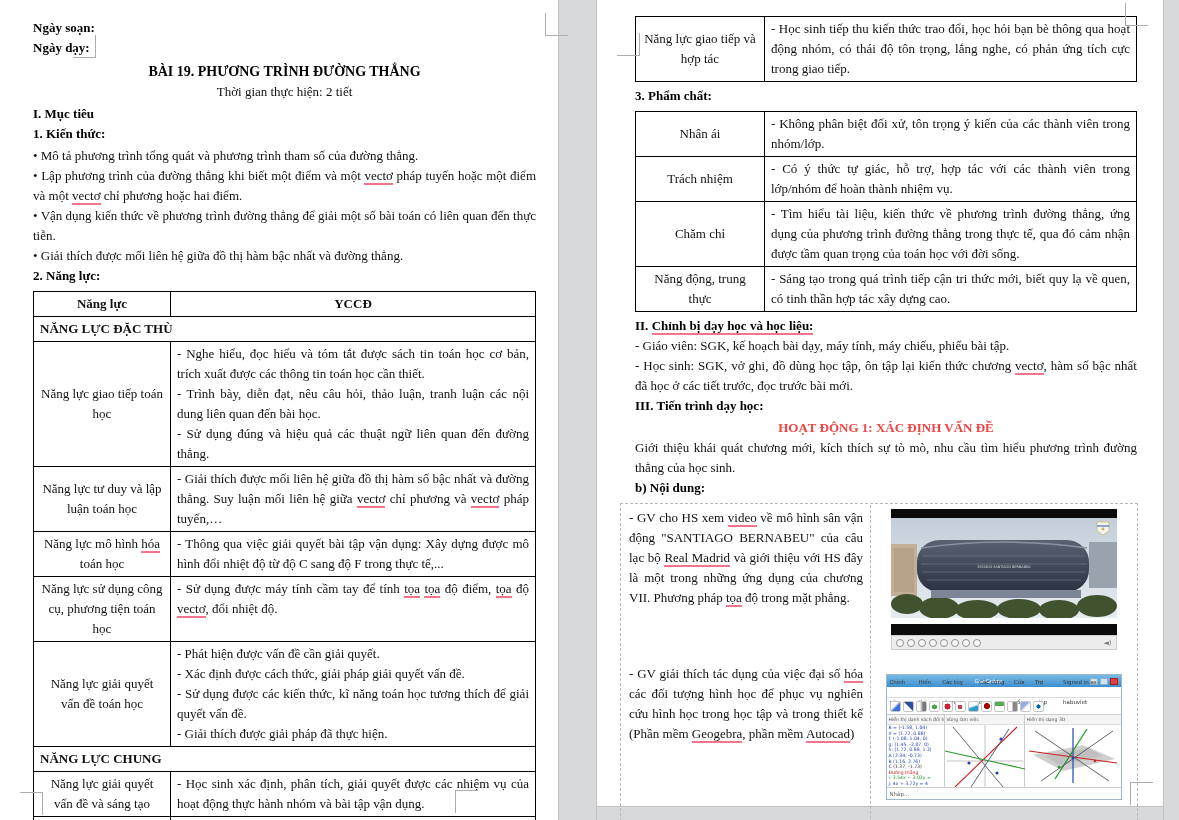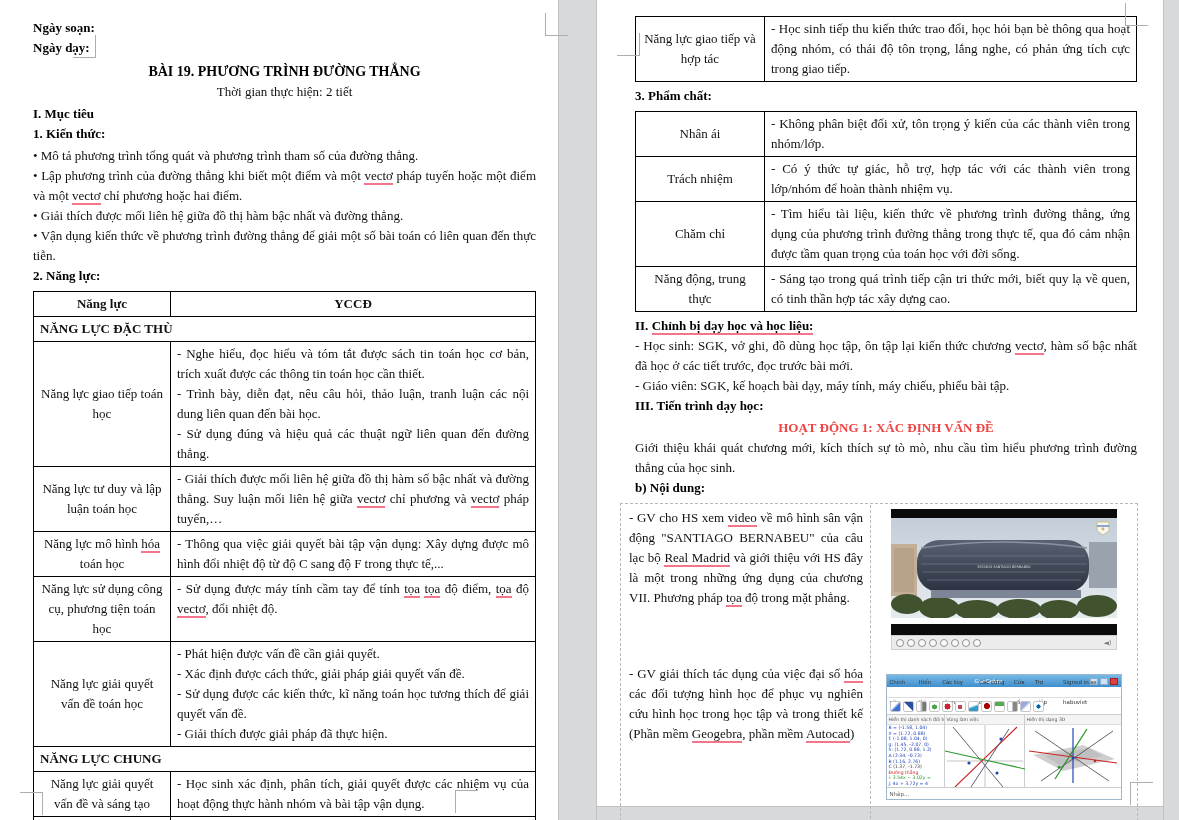--- a/index.html
+++ b/index.html
@@ -88,22 +88,22 @@
   <div class="page page-left">
     <div class="content">
       <p class="b">Ngày soạn:</p>
       <p class="b">Ngày dạy:</p>
       <p class="b ctr ttl">BÀI 19. PHƯƠNG TRÌNH ĐƯỜNG THẲNG</p>
       <p class="ctr">Thời gian thực hiện: 2 tiết</p>
       <p class="b mt2">I. Mục tiêu</p>
       <p class="b">1. Kiến thức:</p>
       <p class="bullet mt2">Mô tả phương trình tổng quát và phương trình tham số của đường thẳng.</p>
       <p class="bullet">Lập phương trình của đường thẳng khi biết một điểm và một <span class="sq">vectơ</span> pháp tuyến hoặc một điểm và một <span class="sq">vectơ</span> chỉ phương hoặc hai điểm.</p>
+      <p class="bullet">Vận dụng kiến thức về phương trình đường thẳng để giải một số bài toán có liên quan đến thực tiễn.</p>
       <p class="bullet">Giải thích được mối liên hệ giữa đồ thị hàm bậc nhất và đường thẳng.</p>
-      <p class="bullet">Vận dụng kiến thức về phương trình đường thẳng để giải một số bài toán có liên quan đến thực tiễn.</p>
       <p class="b">2. Năng lực:</p>
 
       <table class="doc">
         <tbody>
             <tr>
           <th class="name">Năng lực</th>
           <th>YCCĐ</th>
         </tr>
         <tr>
               <td colspan="2" class="sec">NĂNG LỰC ĐẶC THÙ</td>
@@ -205,22 +205,22 @@
         <tr>
           <td class="name">Năng động, trung thực</td>
           <td>
             <div class="cp">- Sáng tạo trong quá trình tiếp cận tri thức mới, biết quy lạ về quen, có tinh thần hợp tác xây dựng cao.</div>
           </td>
         </tr>
       </tbody>
         </table>
 
       <p class="b mt4">II. <span class="sq">Chỉnh bị dạy học và học liệu:</span></p>
+      <p class="jst">- Giáo viên: SGK, kế hoạch bài dạy, máy tính, máy chiếu, phiếu bài tập.</p>
       <p class="jst">- Học sinh: SGK, vở ghi, đồ dùng học tập, ôn tập lại kiến thức chương <span class="sq">vectơ</span>, hàm số bậc nhất đã học ở các tiết trước, đọc trước bài mới.</p>
-      <p class="jst">- Giáo viên: SGK, kế hoạch bài dạy, máy tính, máy chiếu, phiếu bài tập.</p>
       <p class="b">III. Tiến trình dạy học:</p>
       <p class="b ctr red mt2">HOẠT ĐỘNG 1: XÁC ĐỊNH VẤN ĐỀ</p>
       <p class="jst">Giới thiệu khái quát chương mới, kích thích sự tò mò, nhu cầu tìm hiểu phương trình đường thẳng của học sinh.</p>
       <p class="b">b) Nội dung:</p>
 
       <div class="dbox">
         <div class="dcol-text">
           <p class="jst">- GV cho HS xem <span class="sq">video</span> về mô hình sân vận động "SANTIAGO BERNABEU" của câu lạc bộ <span class="sq">Real Madrid</span> và giới thiệu với HS đây là một trong những ứng dụng của chương VII. Phương pháp <span class="sq">tọa</span> độ trong mặt phẳng.</p>
           <p class="jst p2">- GV giải thích tác dụng của việc đại số <span class="sq">hóa</span> các đối tượng hình học để phục vụ nghiên cứu hình học trong học tập và trong thiết kế (Phần mềm <span class="sq">Geogebra</span>, phần mềm <span class="sq">Autocad</span>)</p>
         </div>

